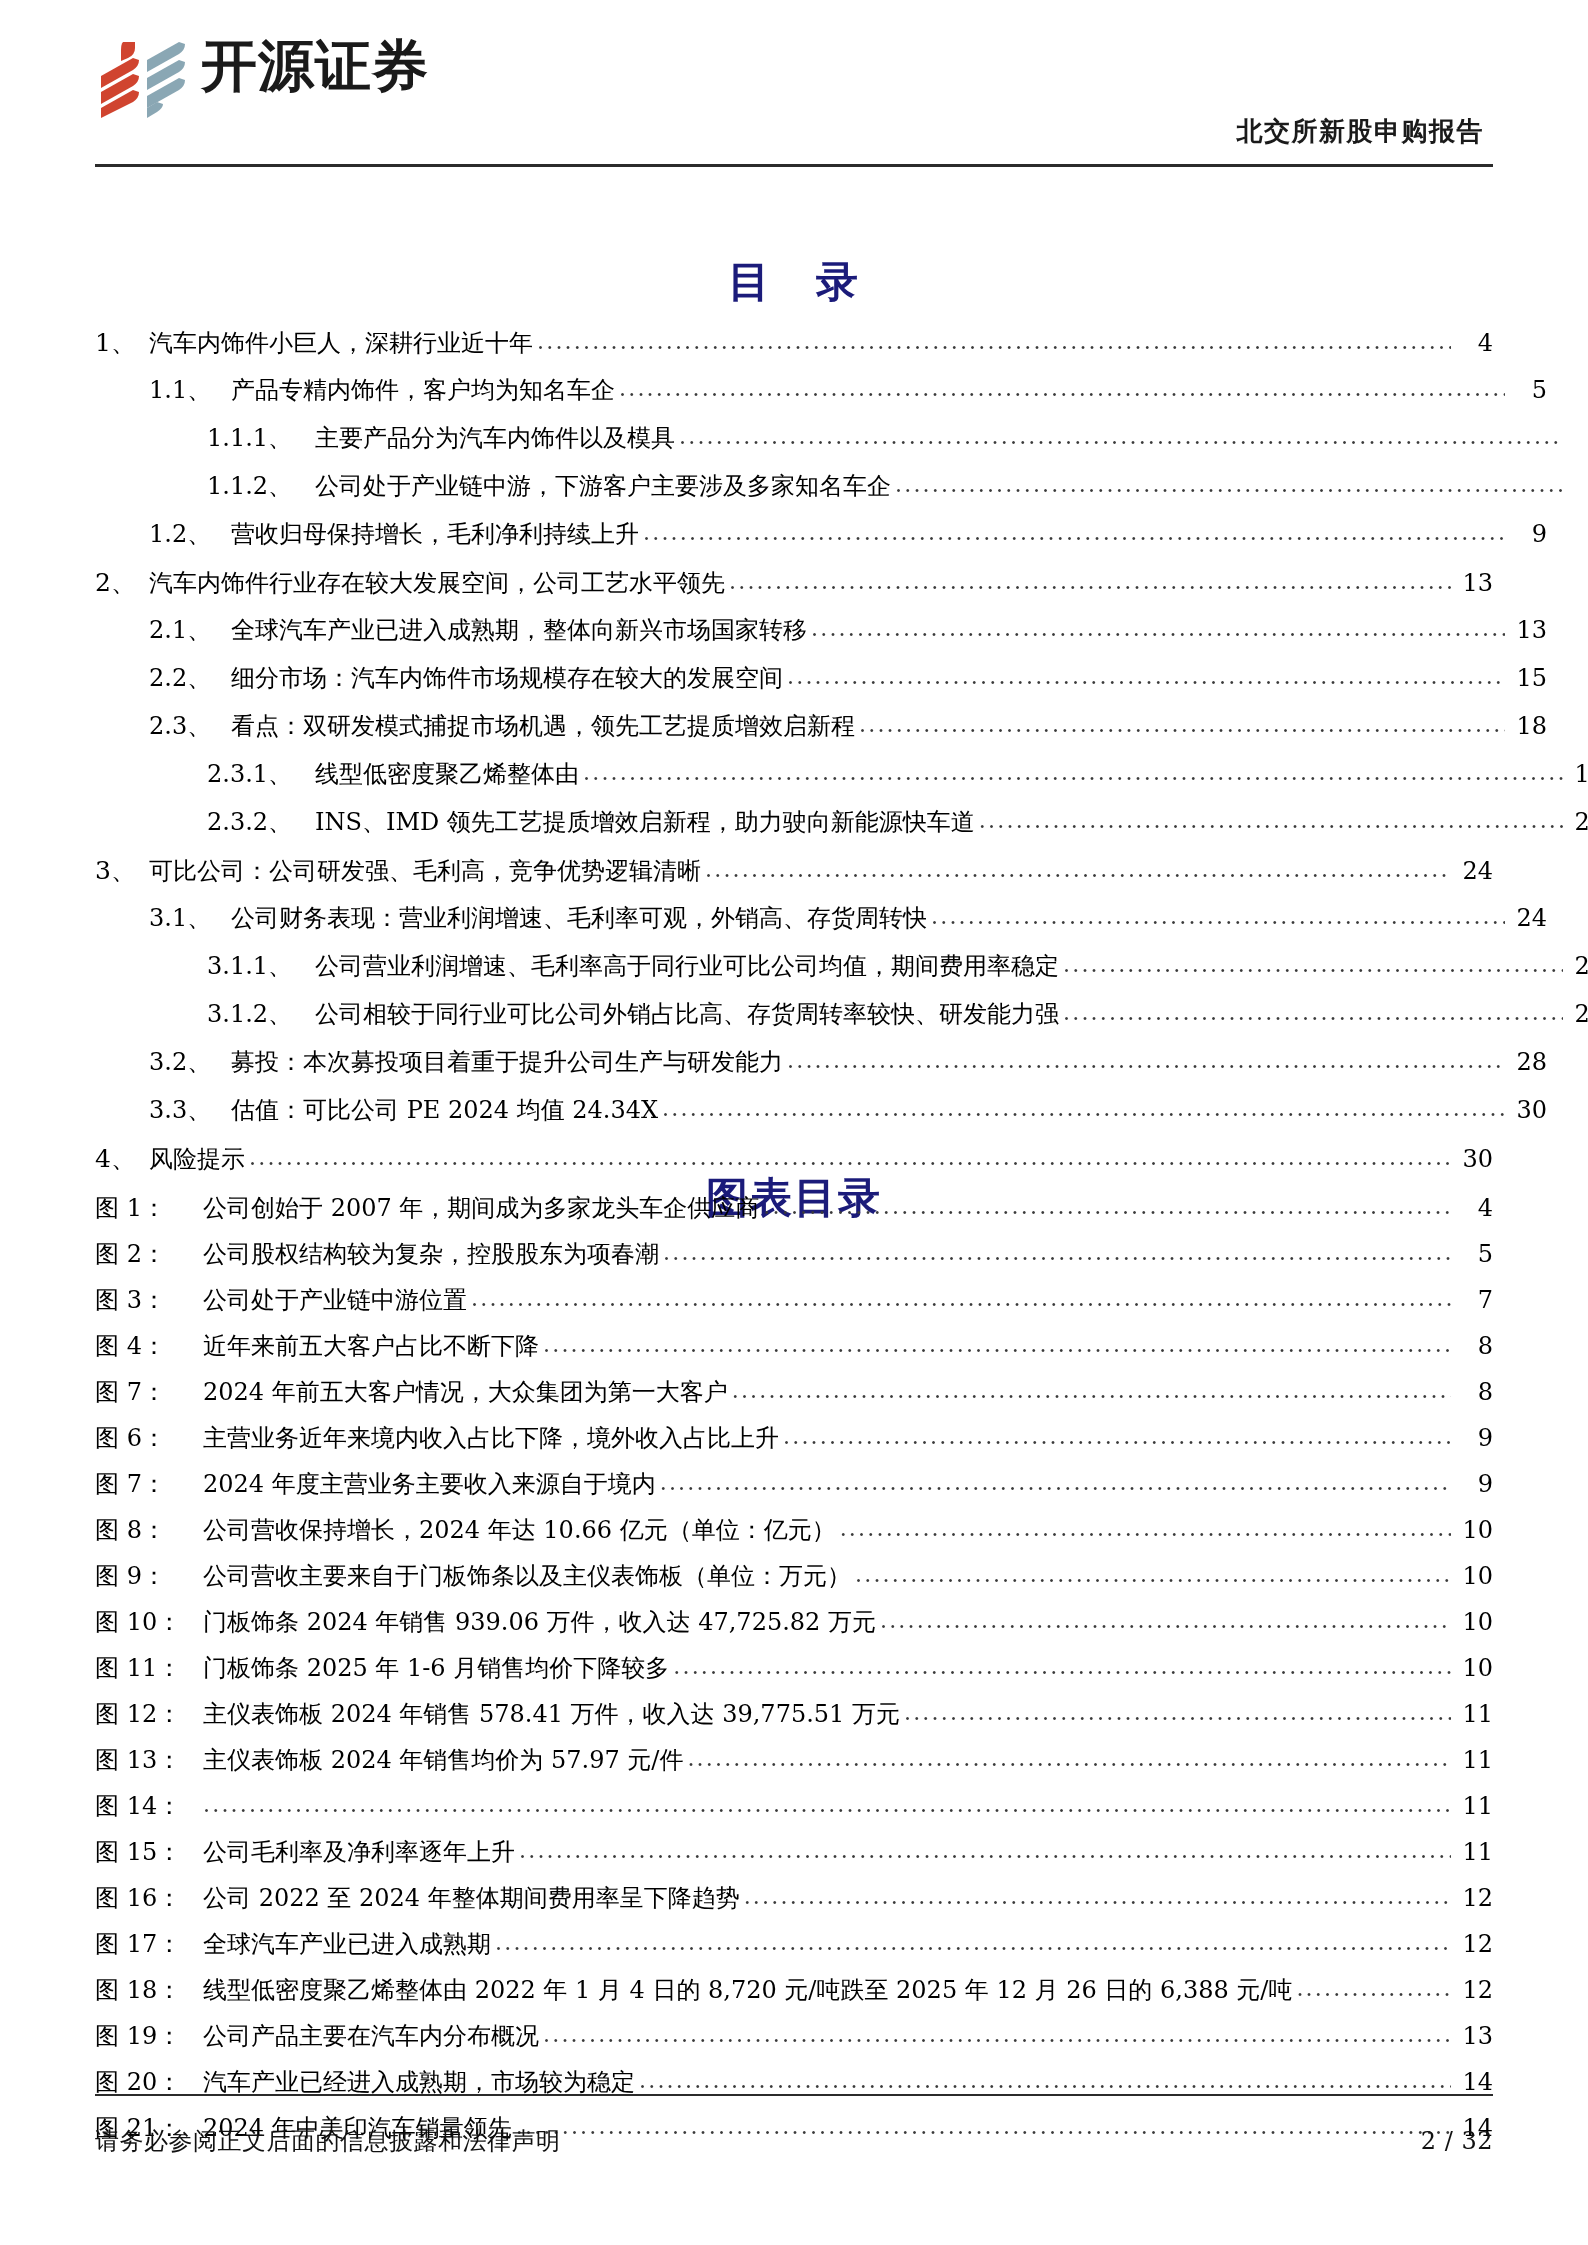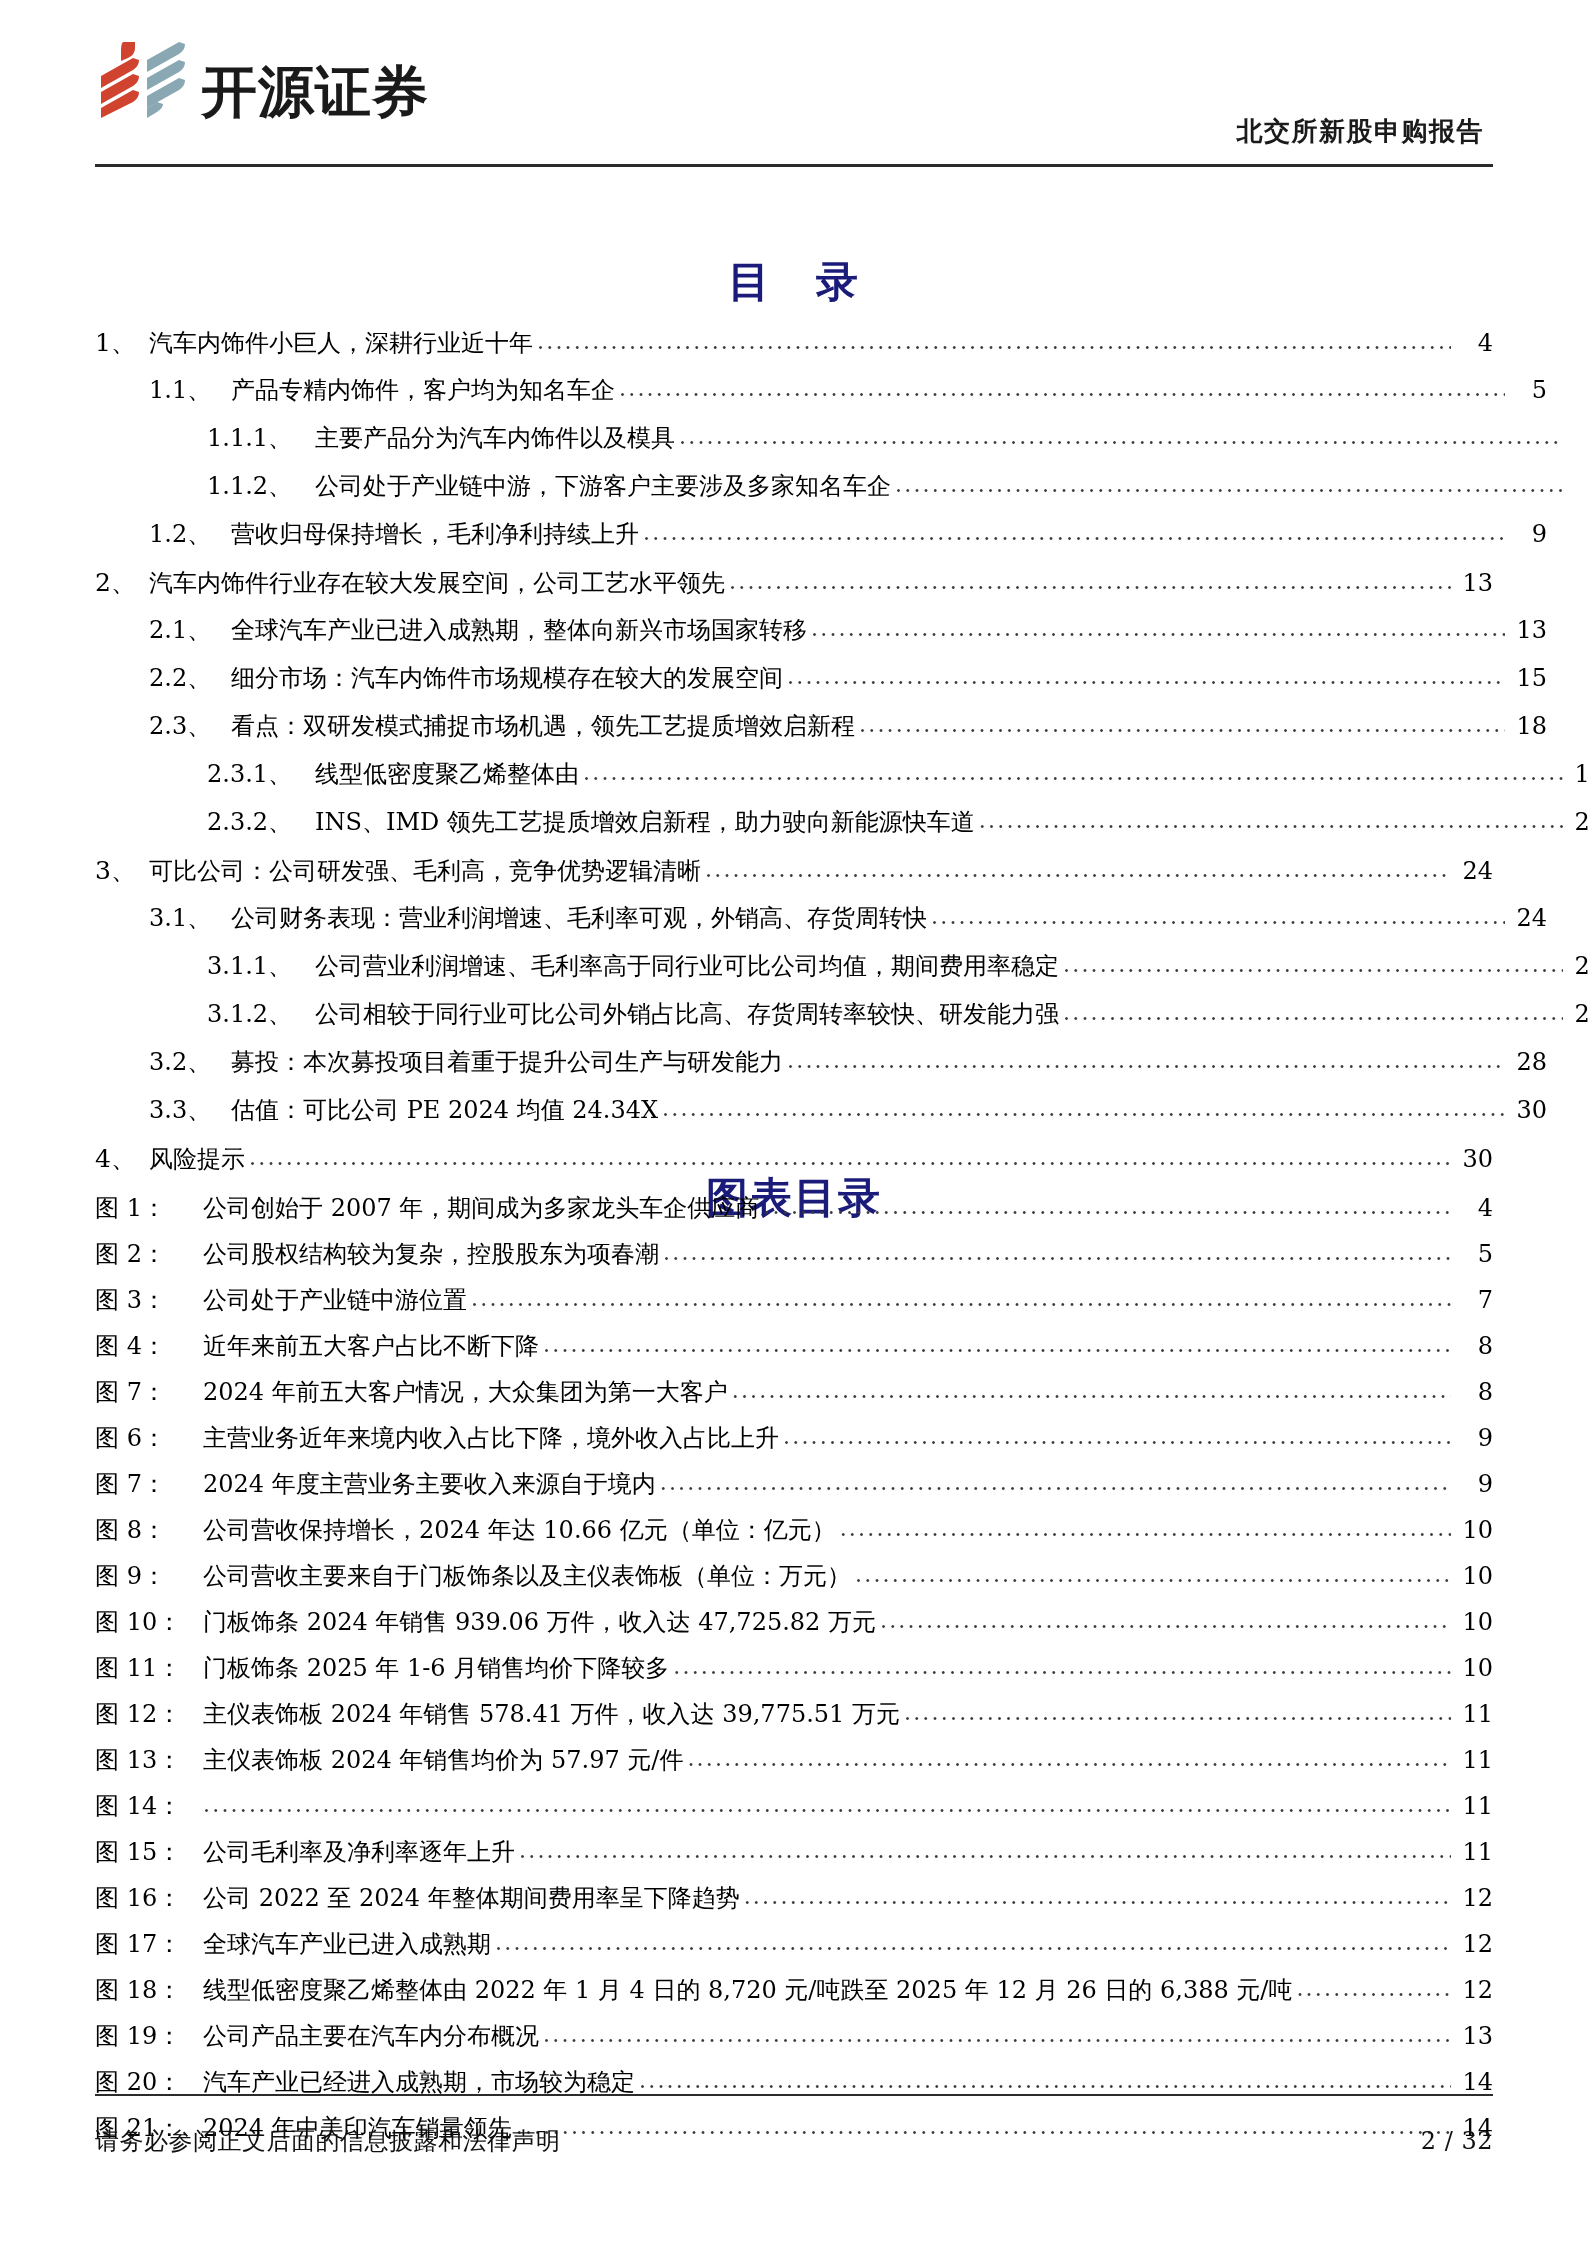--- a/index.html
+++ b/index.html
@@ -26,21 +26,21 @@
     left: 95px;
     top: 30px;
     width: 1398px;
     height: 140px;
   }
   .logo-wrap {
     position: absolute;
     left: 0px;
     top: 8px;
     display: flex;
-    align-items: flex-end;
+    align-items: flex-start;
     gap: 14px;
   }
   .logo-mark {
     width: 92px;
     height: 82px;
     position: relative;
   }
   .logo-mark svg { display:block; }
   .logo-text {
     font-family: "DejaVu Sans", "Liberation Sans", sans-serif;

